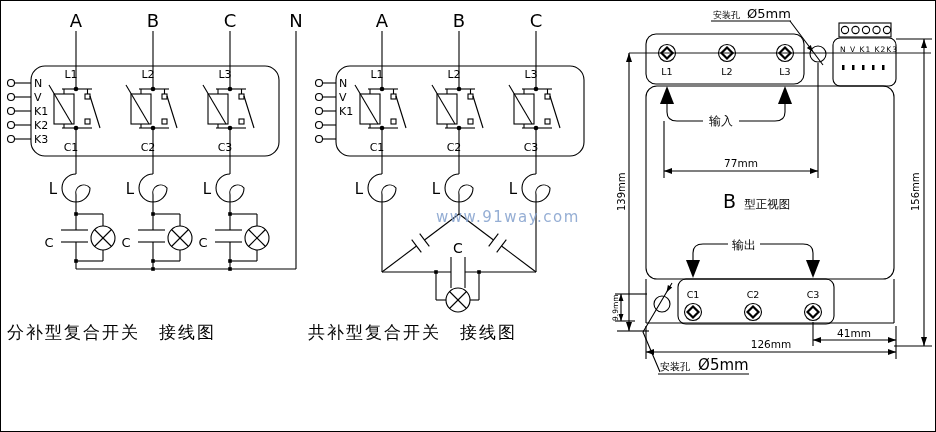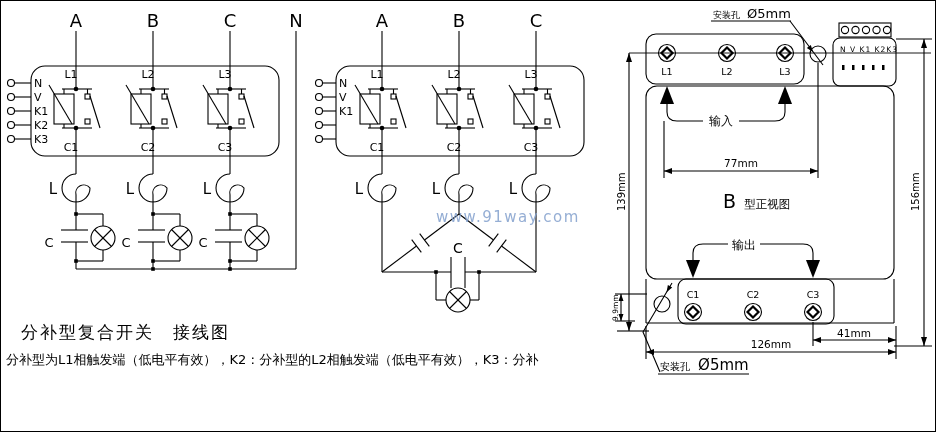--- a/index.html
+++ b/index.html
@@ -3,21 +3,21 @@
 <meta charset="utf-8">
 <style>
   html,body{margin:0;padding:0;background:#e8e8e8;}
   .page{
     position:relative;width:936px;height:432px;background:#ffffff;
     border:1px solid #000;box-sizing:border-box;overflow:hidden;
     font-family:"DejaVu Sans","Liberation Sans",sans-serif;color:#000;
   }
   .page svg{position:absolute;left:0;top:0;}
   .title{position:absolute;top:320px;font-size:17px;letter-spacing:2px;white-space:nowrap;}
-  #title-left{left:20px;font-family:Liberation Mono, monospace;}
+  #title-left{left:6px;font-family:Liberation Mono, monospace;}
   #title-mid{left:307px;}
   .notes{position:absolute;left:5px;top:349px;font-size:13px;line-height:19.5px;white-space:nowrap;}
   svg text{font-family:"DejaVu Sans","Liberation Sans",sans-serif;}
 </style>
 </head>
 <body>
 
 <div class="page">
 
 <svg width="936" height="432" viewBox="0 0 936 432">
@@ -363,18 +363,18 @@
     <text font-size="10" transform="translate(918,210) rotate(-90)">156mm</text>
     <text font-size="7.5" transform="translate(617,320) rotate(-90)">9.9mm</text>
     <text x="659" y="369">
       <tspan font-size="10">安装孔</tspan>
       <tspan font-size="15" dx="3">Ø5mm</tspan>
     </text>
   </g>
 </svg>
 
 <div class="title" id="title-left">分补型复合开关　接线图</div>
+<div class="title" id="title-mid">共补型复合开关　接线图</div>
 
 <div class="notes">
-  <div>分补型为L1相触发端（低电平有效），K2：分补型的L2相触发端（低电平有效），K3：分补</div>
 </div>
 
 </div>
 
 </body></html>

